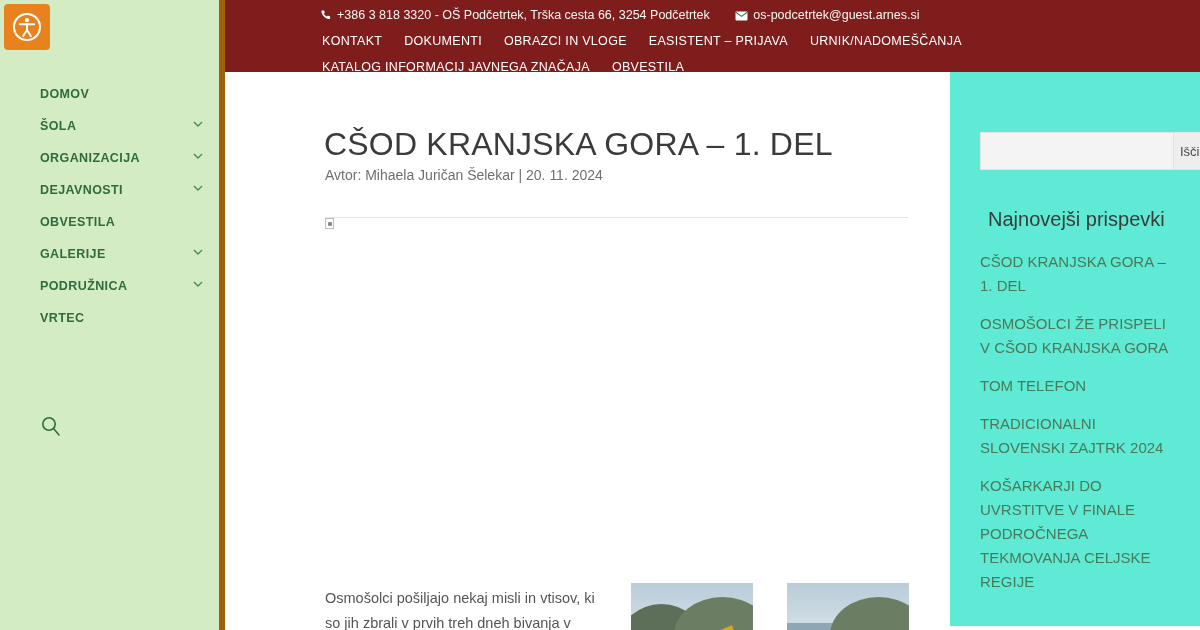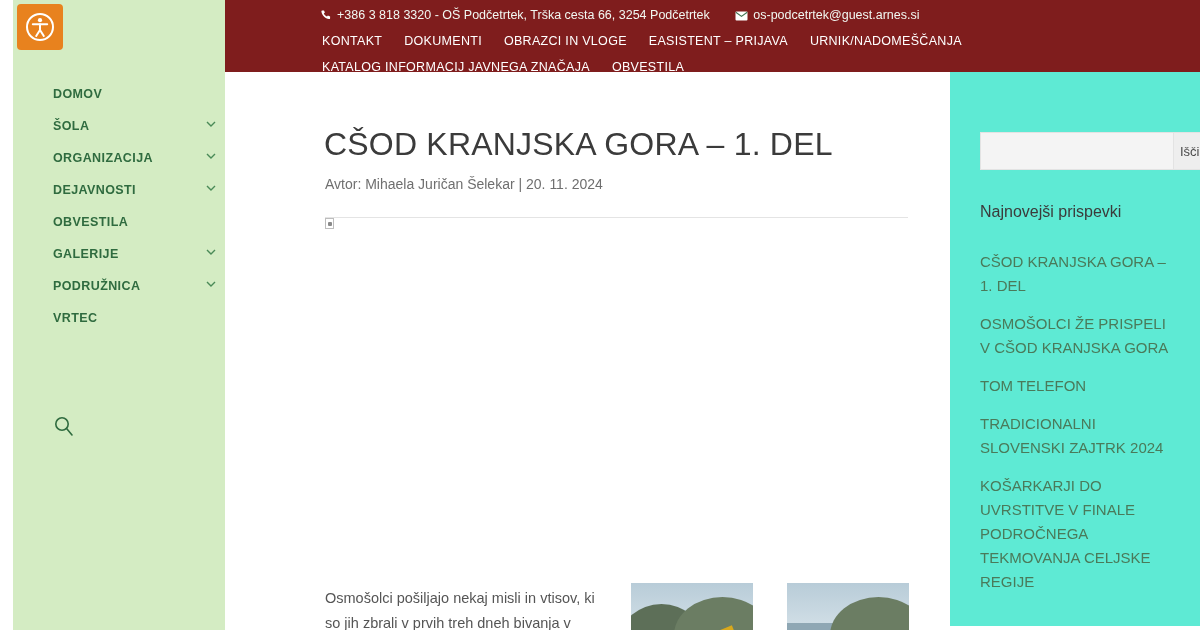--- a/index.html
+++ b/index.html
@@ -12,24 +12,24 @@
   }
   #page {
     position: relative;
     width: 1200px; height: 630px;
     overflow: hidden;
   }
 
   
   #sidebar {
     position: absolute;
-    left: 13px; top: 0;
+    left: 0; top: 0;
     width: 225px; height: 630px;
     background: #d4ecc3;
-    border-right: 1px solid #a16207;
+    border-right: 6px solid #a16207;
   }
   .a11y-badge {
     position: absolute;
     left: 4px; top: 4px;
     width: 46px; height: 46px;
     background: #e8821e;
     border-radius: 4px;
     display: flex; align-items: center; justify-content: center;
   }
   .a11y-badge svg { display: block; }
@@ -123,21 +123,21 @@
     width: 600px;
     font-size: 32px;
     font-weight: normal;
     color: #3b3b3b;
     letter-spacing: 0.2px;
     line-height: 38px;
     margin: 0;
   }
   #post-meta {
     position: absolute;
-    left: 100px; top: 104px;
+    left: 100px; top: 95px;
     font-size: 14px;
     color: #6f6f6f;
   }
   #hero-image {
     position: absolute;
     left: 100px; top: 145px;
     width: 583px; height: 1px;
     border-top: 1px solid #e4e4e4;
   }
   #broken-img {
@@ -226,25 +226,25 @@
     background: #eeeeee;
     color: #4a4a4a;
     font-size: 13px;
     font-family: "Liberation Sans", sans-serif;
     cursor: pointer;
   }
   #widget-title {
     position: absolute;
     left: 30px; top: 126px;
     width: 200px;
-    font-size: 16px;
+    font-size: 20px;
     font-weight: normal;
     color: #3b3b3b;
     line-height: 27px;
-    margin: 0;
+    margin: 8px;
   }
   #recent-list {
     position: absolute;
     left: 30px; top: 178px;
     width: 200px;
     list-style: none;
     margin: 0; padding: 0;
   }
   #recent-list li {
     font-size: 15px;

